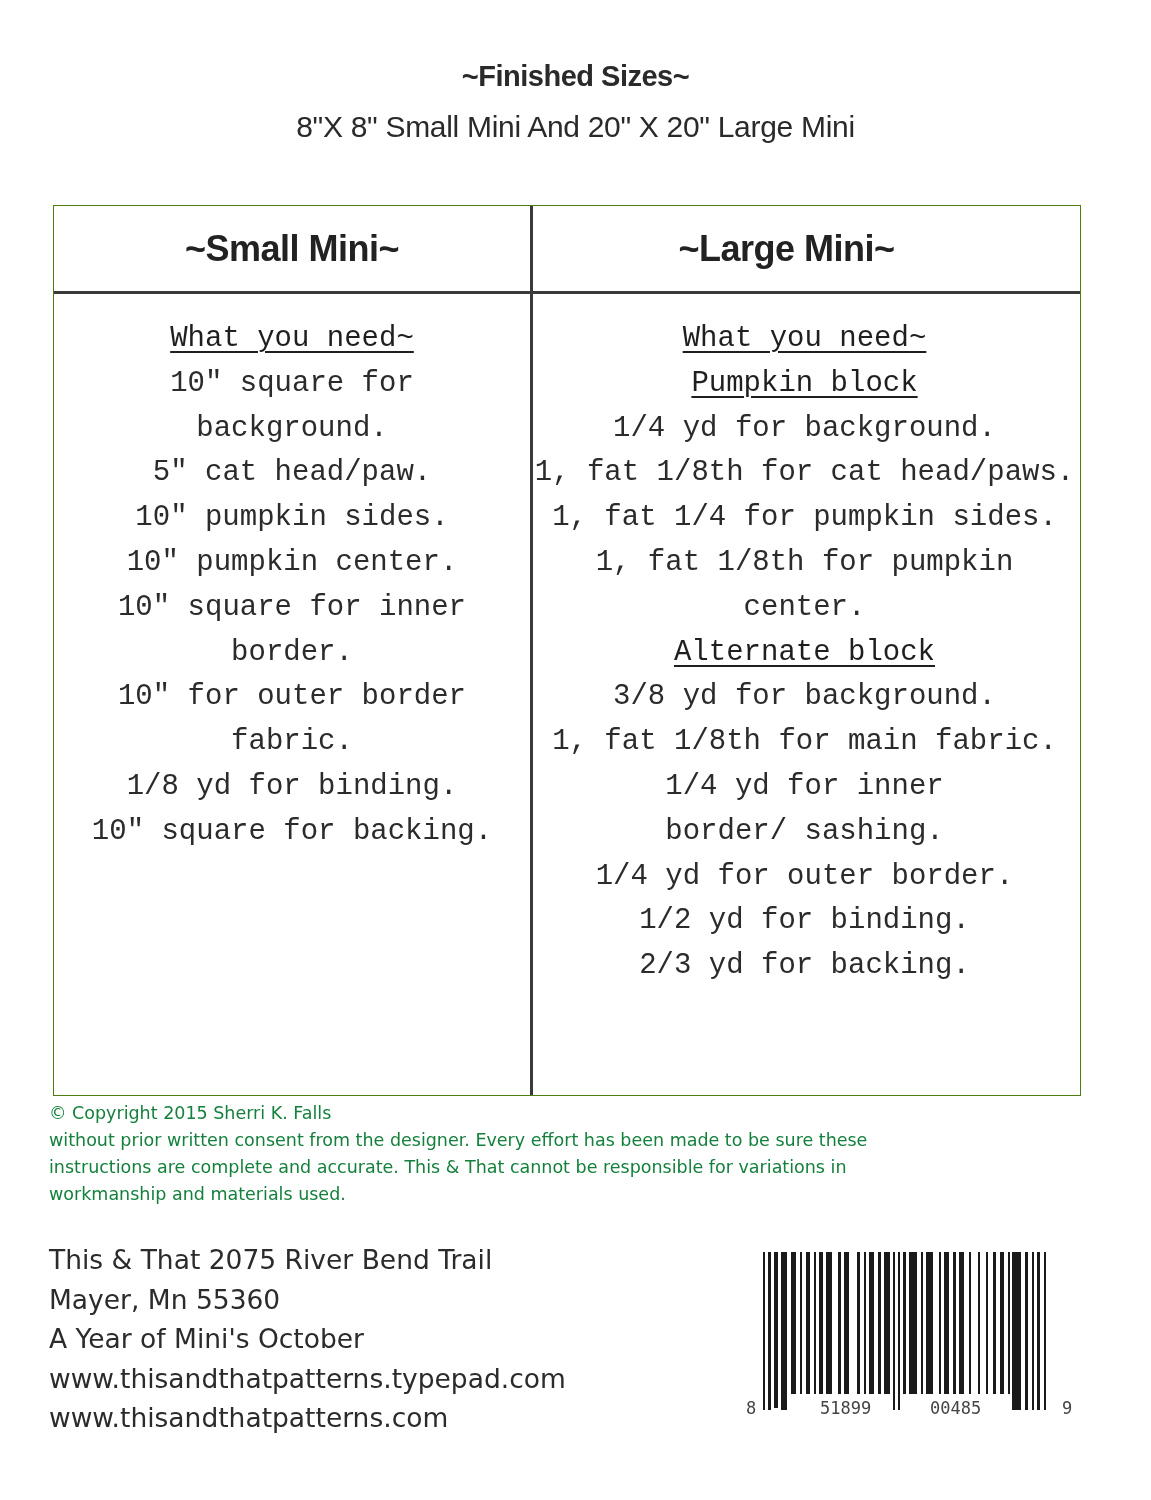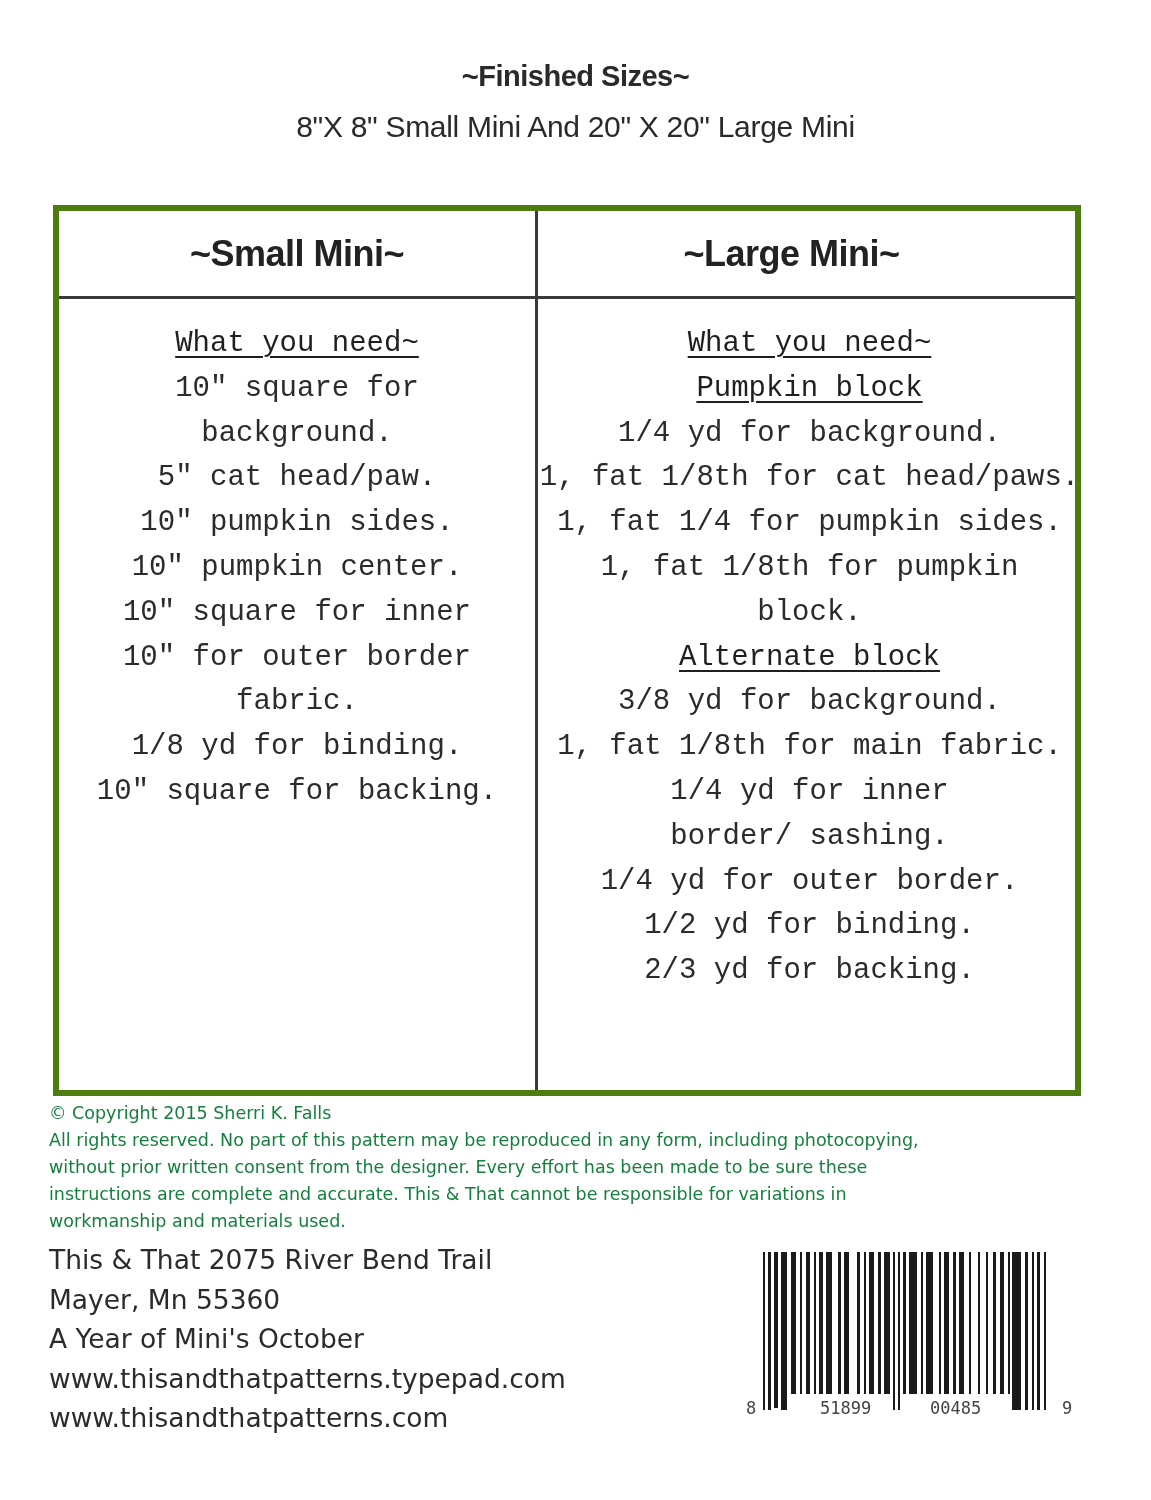--- a/index.html
+++ b/index.html
@@ -17,21 +17,21 @@
     letter-spacing: -0.5px; color: #2a2a2a;
   }
   .subtitle {
     position: absolute; left: 0; top: 108px; width: 1151px;
     text-align: center; font-size: 30px; line-height: 38px;
     font-family: "Liberation Sans", sans-serif; letter-spacing: -0.3px;
     color: #2a2a2a;
   }
   .table {
     position: absolute; left: 53px; top: 205px; width: 1028px; height: 891px;
-    border: 6px solid #4d7c0f;
+    border: 1px solid #4d7c0f;
   }
   .col-divider {
     position: absolute; left: 476px; top: 0; width: 3px; height: 100%;
     background: #3a3a3a;
   }
   .head-divider {
     position: absolute; left: 0; top: 85px; width: 100%; height: 3px;
     background: #3a3a3a;
   }
   .col-head {
@@ -87,48 +87,48 @@
   <div class="col-head right">~Large Mini~</div>
 
   <div class="col-body left">
     <span class="line"><span class="heading">What you need~</span></span>
     <span class="line">10" square for</span>
     <span class="line">background.</span>
     <span class="line">5" cat head/paw.</span>
     <span class="line">10" pumpkin sides.</span>
     <span class="line">10" pumpkin center.</span>
     <span class="line">10" square for inner</span>
+    <span class="line">border.</span>
     <span class="line">10" for outer border</span>
     <span class="line">fabric.</span>
     <span class="line">1/8 yd for binding.</span>
     <span class="line">10" square for backing.</span>
   </div>
 
   <div class="col-body right">
     <span class="line"><span class="heading">What you need~</span></span>
     <span class="line"><span class="heading">Pumpkin block</span></span>
     <span class="line">1/4 yd for background.</span>
     <span class="line">1, fat 1/8th for cat head/paws.</span>
     <span class="line">1, fat 1/4 for pumpkin sides.</span>
     <span class="line">1, fat 1/8th for pumpkin</span>
-    <span class="line">block.</span>
+    <span class="line">center.</span>
     <span class="line"><span class="heading">Alternate block</span></span>
     <span class="line">3/8 yd for background.</span>
     <span class="line">1, fat 1/8th for main fabric.</span>
     <span class="line">1/4 yd for inner</span>
     <span class="line">border/ sashing.</span>
     <span class="line">1/4 yd for outer border.</span>
     <span class="line">1/2 yd for binding.</span>
     <span class="line">2/3 yd for backing.</span>
   </div>
 </div>
 
 <div class="legal">
   <div>© Copyright 2015 Sherri K. Falls</div>
-  <div>All rights reserved. No part of this pattern may be reproduced in any form, including photocopying,</div>
   <div>without prior written consent from the designer. Every effort has been made  to be sure these</div>
   <div>instructions are complete and accurate. This &amp; That cannot be responsible for variations in</div>
   <div>workmanship and materials used.</div>
 </div>
 
 <div class="address">
   <div>This &amp; That 2075 River Bend Trail</div>
   <div>Mayer, Mn 55360</div>
   <div>A Year of Mini's October</div>
   <div>www.thisandthatpatterns.typepad.com</div>

